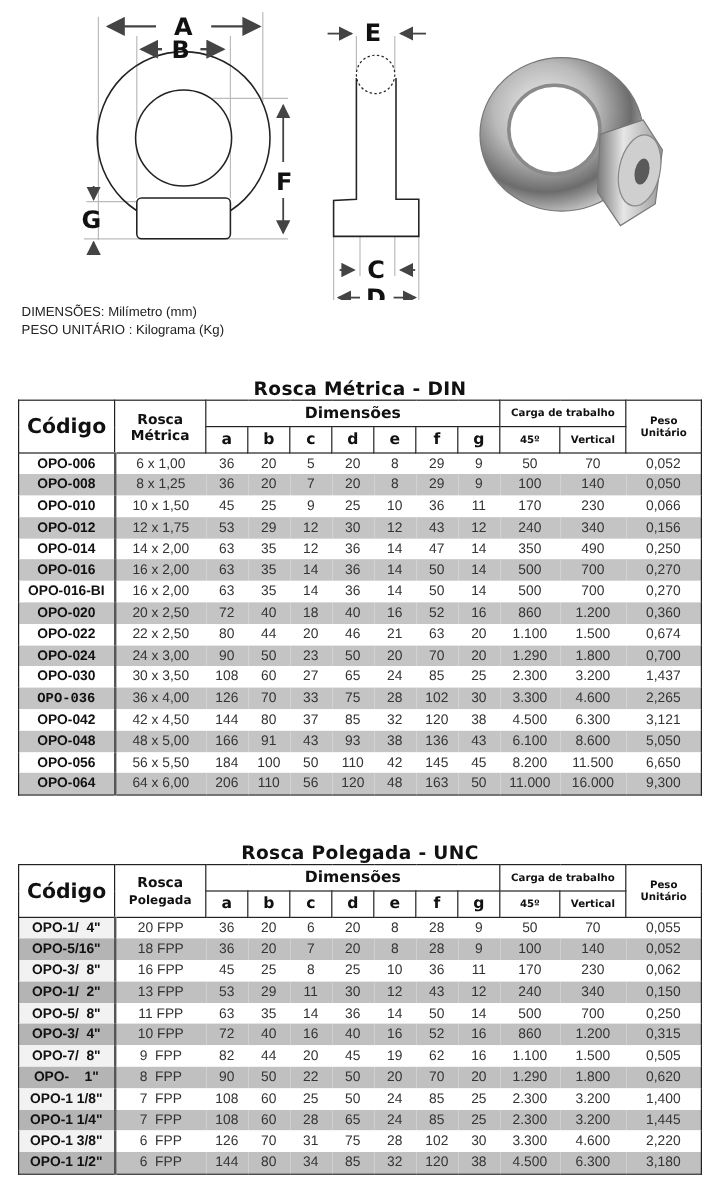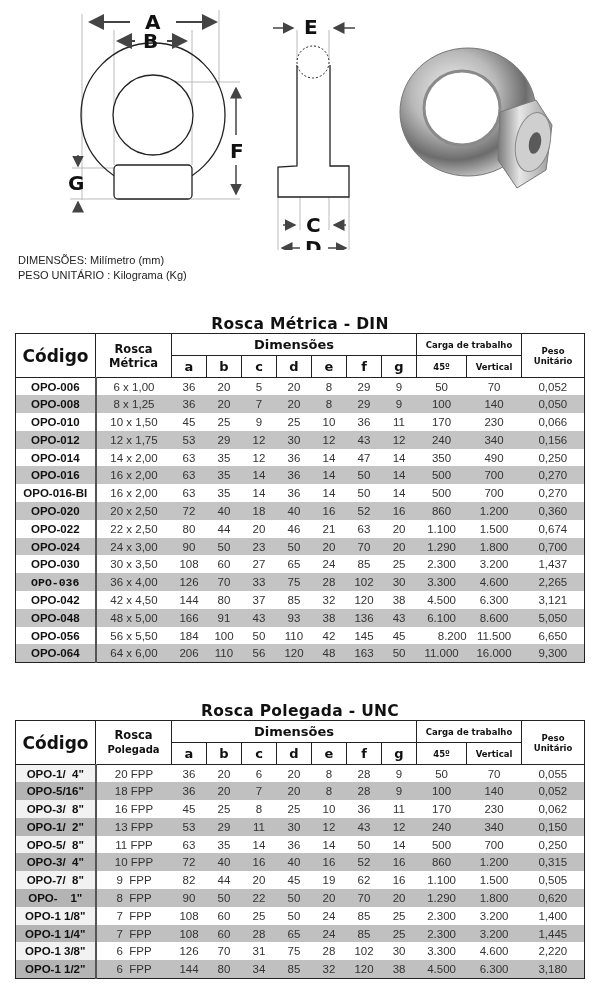--- a/index.html
+++ b/index.html
@@ -377,21 +377,21 @@
       <tr class="odd">
         <td class="code" style="white-space: pre;">OPO-056</td>
         <td style="white-space: pre;">56 x 5,50</td>
         <td style="white-space: pre;">184</td>
         <td style="white-space: pre;">100</td>
         <td style="white-space: pre;">50</td>
         <td style="white-space: pre;">110</td>
         <td style="white-space: pre;">42</td>
         <td style="white-space: pre;">145</td>
         <td style="white-space: pre;">45</td>
-        <td style="white-space: pre; text-align: right;">8.200</td>
+        <td style="white-space: pre;">8.200</td>
         <td style="white-space: pre;">11.500</td>
         <td class="last" style="white-space: pre;">6,650</td>
       </tr>
       <tr class="even">
         <td class="code" style="white-space: pre;">OPO-064</td>
         <td style="white-space: pre;">64 x 6,00</td>
         <td style="white-space: pre;">206</td>
         <td style="white-space: pre;">110</td>
         <td style="white-space: pre;">56</td>
         <td style="white-space: pre;">120</td>

